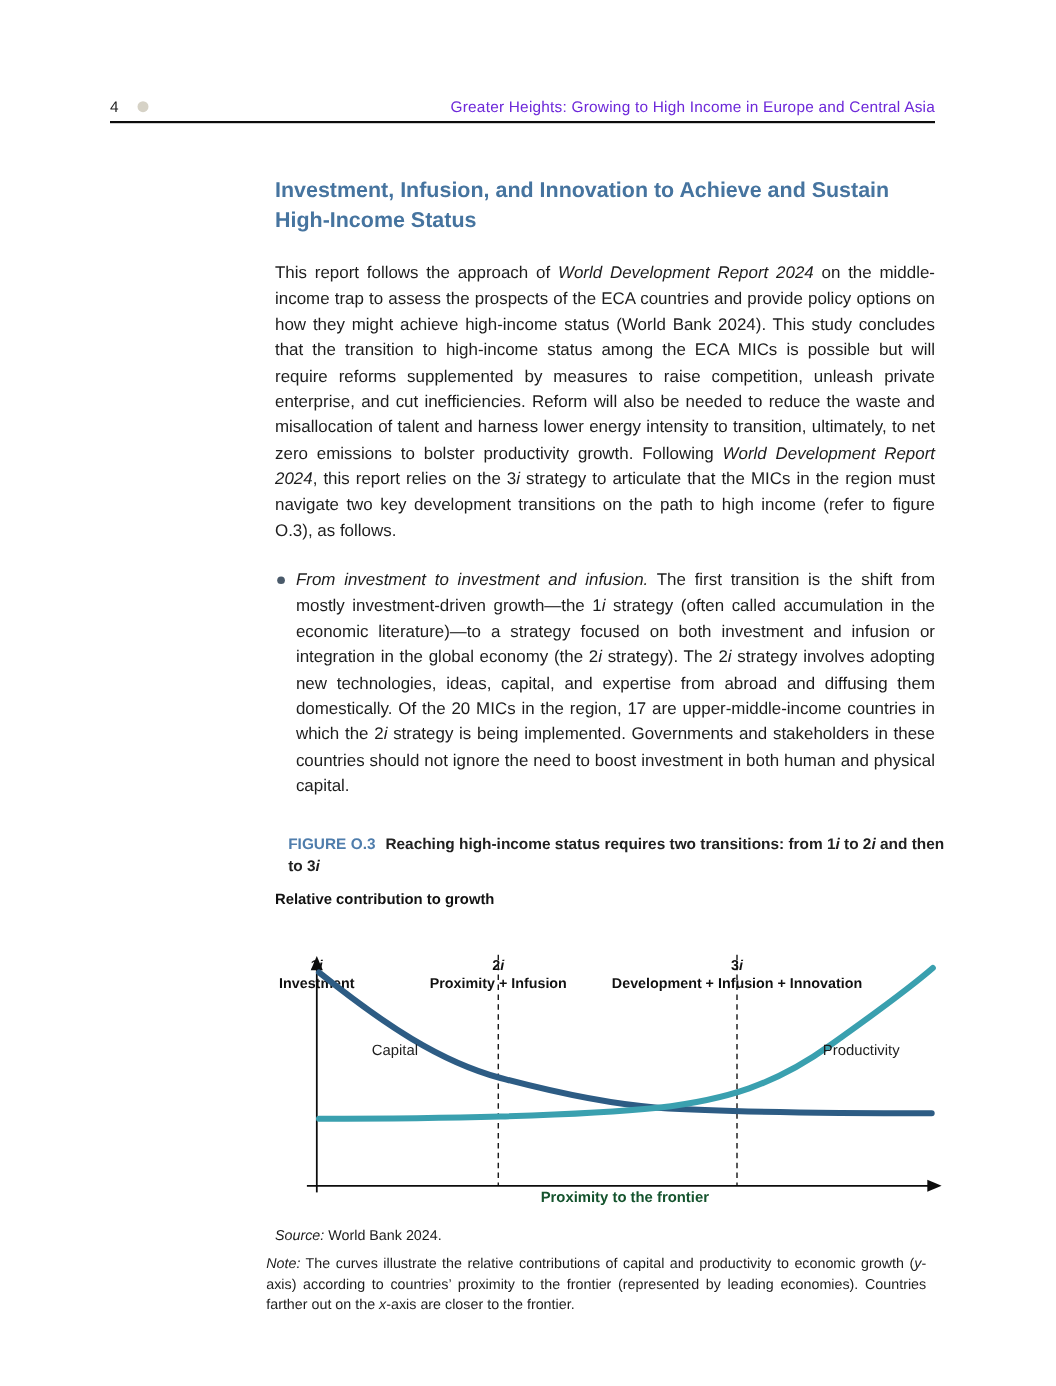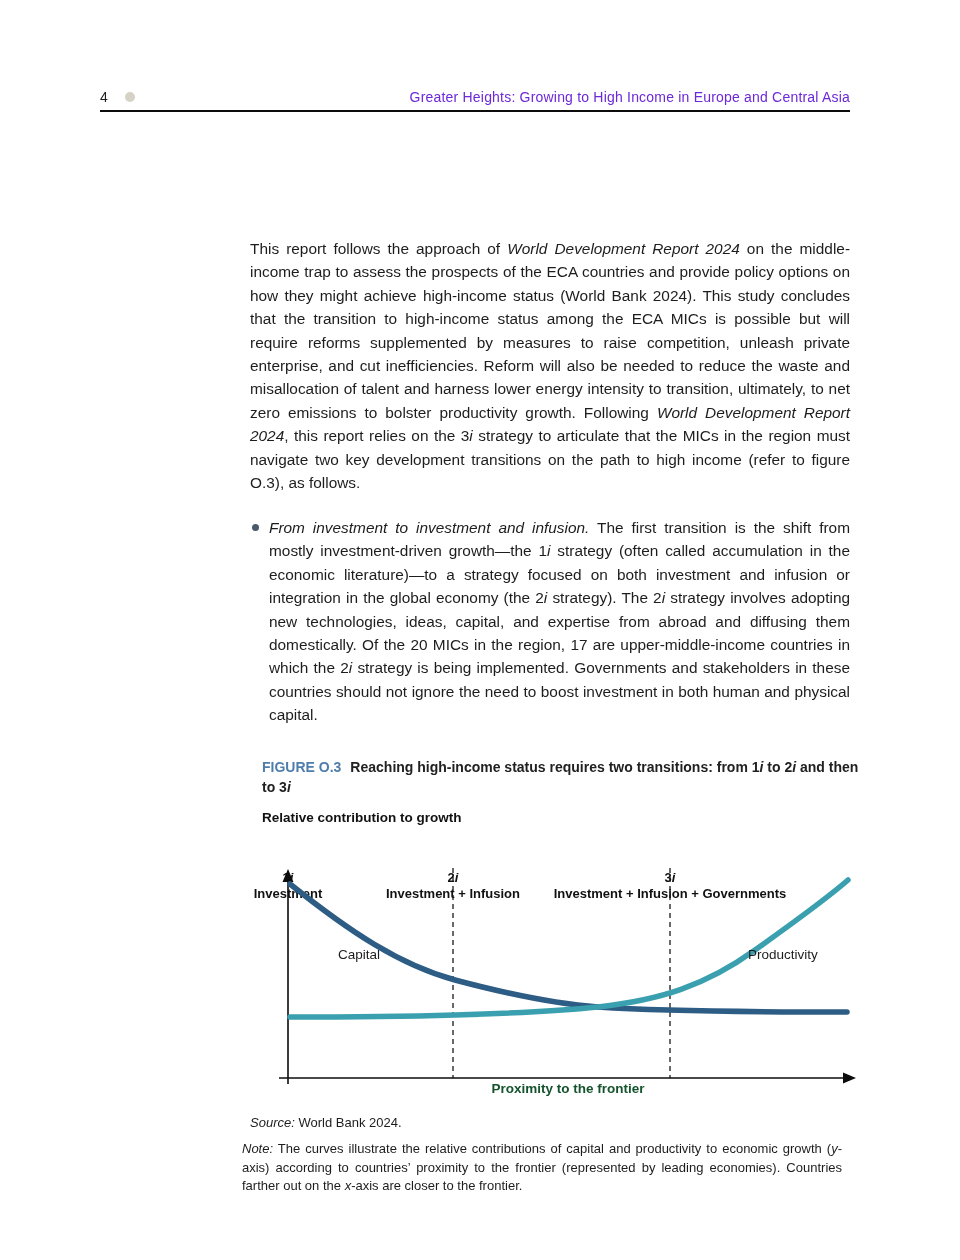--- a/index.html
+++ b/index.html
@@ -16,21 +16,21 @@
   
   .section-heading{position:absolute;left:250px;top:160px;width:600px;font-size:19.5px;line-height:27px;font-weight:bold;color:#46749f;}
   
   .body-par{position:absolute;left:250px;top:237px;width:600px;font-size:15.4px;line-height:23.4px;text-align:justify;}
   .bullet-list{position:absolute;left:250px;top:516px;width:600px;margin:0;padding:0;list-style:none;}
   .bullet-item{position:relative;padding-left:19px;font-size:15.4px;line-height:23.4px;text-align:justify;}
   .bullet-marker{position:absolute;left:2px;top:8px;width:7px;height:7px;border-radius:50%;background:#4a5a6a;}
   
   .fig-caption{position:absolute;left:250px;top:757px;width:600px;font-size:14px;line-height:20px;font-weight:bold;color:#212121;margin-left:12px;}
   .fig-label{color:#4f7dac;margin-right:9px;}
-  .yaxis-title{position:absolute;left:250px;top:810px;font-size:13.5px;font-weight:bold;color:#111;margin-left:12px;}
+  .yaxis-title{position:absolute;left:250px;top:810px;font-size:13.5px;font-weight:bold;color:#111;}
   
   .chart{position:absolute;left:250px;top:836px;width:615px;height:272px;}
   .stage{position:absolute;top:0;transform:translateX(-50%);text-align:center;font-size:13px;line-height:15.5px;font-weight:bold;color:#111;white-space:nowrap;margin-top:34px;}
   .stage-1{left:38px;}
   .stage-2{left:203px;}
   .stage-3{left:420px;}
   .chart-svg{position:absolute;left:0;top:30px;}
   .curve-label{position:absolute;font-size:13.5px;color:#1d1d1d;white-space:nowrap;}
   .capital-label{left:88px;top:111px;}
   .productivity-label{left:498px;top:111px;}
@@ -44,20 +44,21 @@
 
 <div class="page">
 
   <div class="header-row">
     <span class="page-num">4</span>
     <span class="header-dot"></span>
     <span class="header-title">Greater Heights: Growing to High Income in Europe and Central Asia</span>
   </div>
   <div class="header-rule"></div>
 
+  <h1 class="section-heading" style="margin:0;">Investment, Infusion, and Innovation to Achieve and Sustain High-Income Status</h1>
 
   <p class="body-par" style="margin:0;"><span>This report follows the approach of </span><span style="font-style: italic;">World Development Report 2024</span><span> on the middle-income trap to assess the prospects of the ECA countries and provide policy options on how they might achieve high-income status (World Bank 2024). This study concludes that the transition to high-income status among the ECA MICs is possible but will require reforms supplemented by measures to raise competition, unleash private enterprise, and cut inefficiencies. Reform will also be needed to reduce the waste and misallocation of talent and harness lower energy intensity to transition, ultimately, to net zero emissions to bolster productivity growth. Following </span><span style="font-style: italic;">World Development Report 2024</span><span>, this report relies on the 3</span><span style="font-style: italic;">i</span><span> strategy to articulate that the MICs in the region must navigate two key development transitions on the path to high income (refer to figure O.3), as follows.</span></p>
 
   <ul class="bullet-list">
     <li class="bullet-item">
       <span class="bullet-marker"></span>
       <span><span style="font-style: italic;">From investment to investment and infusion.</span><span> The first transition is the shift from mostly investment-driven growth—the 1</span><span style="font-style: italic;">i</span><span> strategy (often called accumulation in the economic literature)—to a strategy focused on both investment and infusion or integration in the global economy (the 2</span><span style="font-style: italic;">i</span><span> strategy). The 2</span><span style="font-style: italic;">i</span><span> strategy involves adopting new technologies, ideas, capital, and expertise from abroad and diffusing them domestically. Of the 20 MICs in the region, 17 are upper-middle-income countries in which the 2</span><span style="font-style: italic;">i</span><span> strategy is being implemented. Governments and stakeholders in these countries should not ignore the need to boost investment in both human and physical capital.</span></span>
     </li>
   </ul>
 
@@ -68,25 +69,25 @@
   <div class="yaxis-title">Relative contribution to growth</div>
 
   <div class="chart">
 
     <div class="stage stage-1">
       <span><span>1</span><span style="font-style: italic;">i</span></span><br>
       <span>Investment</span>
     </div>
     <div class="stage stage-2">
       <span><span>2</span><span style="font-style: italic;">i</span></span><br>
-      <span>Investment + Infusion</span>
+      <span>Proximity + Infusion</span>
     </div>
     <div class="stage stage-3">
       <span><span>3</span><span style="font-style: italic;">i</span></span><br>
-      <span>Investment + Infusion + Governments</span>
+      <span>Development + Infusion + Innovation</span>
     </div>
 
     <svg class="chart-svg" width="615" height="224" viewBox="0 0 615 224">
 
       <line x1="203" y1="2" x2="203" y2="212" stroke="#1a1a1a" stroke-width="1.3" stroke-dasharray="5 4"></line>
       <line x1="420" y1="2" x2="420" y2="212" stroke="#1a1a1a" stroke-width="1.3" stroke-dasharray="5 4"></line>
 
       <line x1="38" y1="8" x2="38" y2="218" stroke="#0c0c0c" stroke-width="1.6"></line>
       <line x1="29" y1="212" x2="598" y2="212" stroke="#0c0c0c" stroke-width="1.6"></line>
       <polygon points="38,3 32.5,16 43.5,16" fill="#0c0c0c"></polygon>

